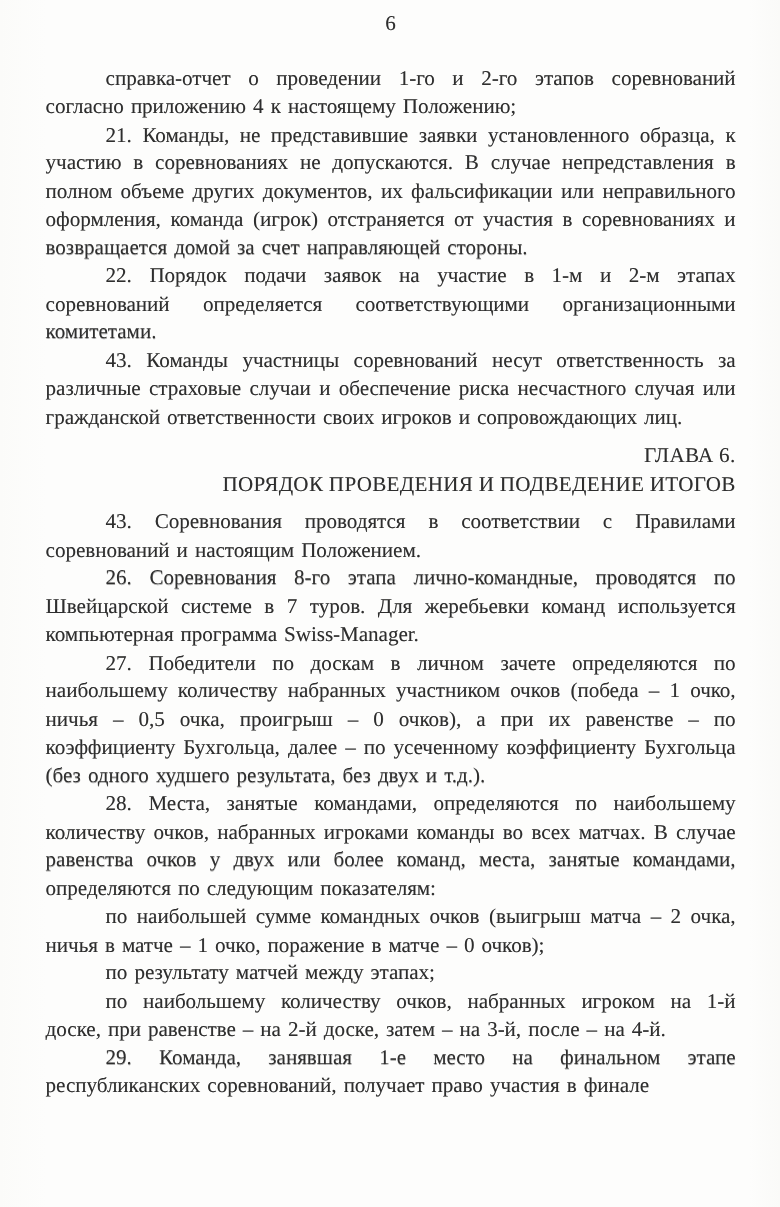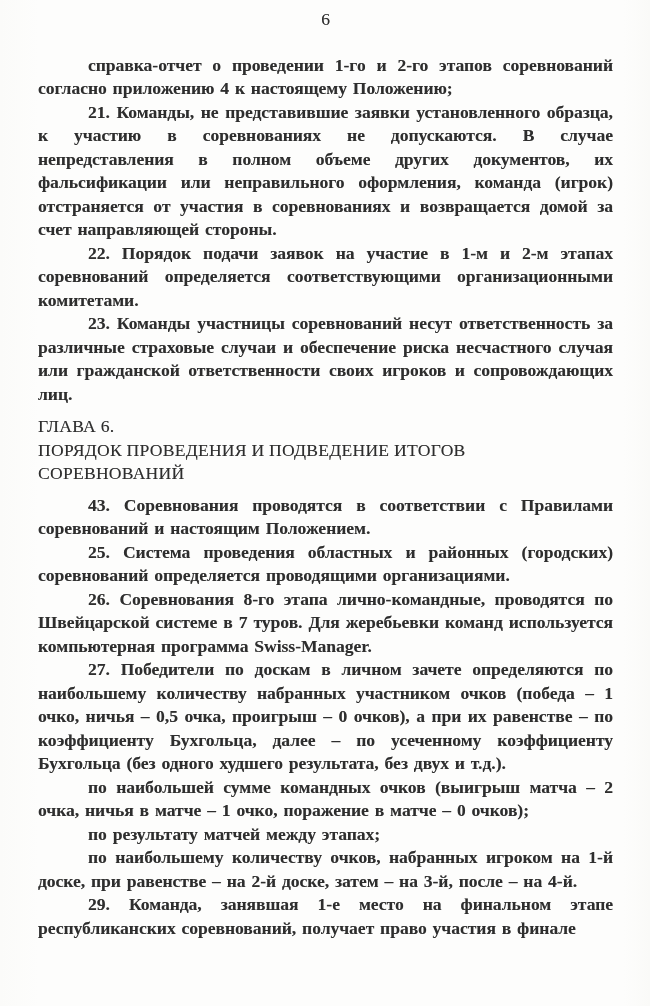--- a/index.html
+++ b/index.html
@@ -25,50 +25,48 @@
   .page-number {
     text-align: center;
     font-size: 17.5px;
     margin: 0 0 22px 0;
   }
   .para {
     margin: 0;
     text-align: justify;
     text-indent: 50px;
     word-spacing: 1.5px;
-    font-weight: bold;
   }
   .chapter-heading {
     margin: 9px 0 8px 0;
     text-align: center;
     text-indent: 0;
   }
   .chapter-heading .heading-line {
-    text-align: left;
+    text-align: right;
     letter-spacing: 0.3px;
   }
 </style>
 </head>
 <body>
 
 <div class="page">
   <div class="page-number">6</div>
 
   <p class="para">справка-отчет о проведении 1-го и 2-го этапов соревнований согласно приложению 4 к настоящему Положению;</p>
   <p class="para">21. Команды, не представившие заявки установленного образца, к участию в соревнованиях не допускаются. В случае непредставления в полном объеме других документов, их фальсификации или неправильного оформления, команда (игрок) отстраняется от участия в соревнованиях и возвращается домой за счет направляющей стороны.</p>
   <p class="para">22. Порядок подачи заявок на участие в 1-м и 2-м этапах соревнований определяется соответствующими организационными комитетами.</p>
-  <p class="para">23. Команды участницы соревнований несут ответственность за различные страховые случаи и обеспечение риска несчастного случая или гражданской ответственности своих игроков и сопровождающих лиц.</p>
+  <p class="para">43. Команды участницы соревнований несут ответственность за различные страховые случаи и обеспечение риска несчастного случая или гражданской ответственности своих игроков и сопровождающих лиц.</p>
 
   <div class="chapter-heading">
     <div class="heading-line">ГЛАВА 6.</div>
     <div class="heading-line">ПОРЯДОК ПРОВЕДЕНИЯ И ПОДВЕДЕНИЕ ИТОГОВ</div>
-    <div class="heading-line">СОРЕВНОВАНИЙ</div>
   </div>
 
   <p class="para">43. Соревнования проводятся в соответствии с Правилами соревнований и настоящим Положением.</p>
-  <p class="para">25. Система проведения областных и районных (городских) соревнований определяется проводящими организациями.</p>
   <p class="para">26. Соревнования 8-го этапа лично-командные, проводятся по Швейцарской системе в 7 туров. Для жеребьевки команд используется компьютерная программа Swiss-Manager.</p>
   <p class="para">27. Победители по доскам в личном зачете определяются по наибольшему количеству набранных участником очков (победа – 1 очко, ничья – 0,5 очка, проигрыш – 0 очков), а при их равенстве – по коэффициенту Бухгольца, далее – по усеченному коэффициенту Бухгольца (без одного худшего результата, без двух и т.д.).</p>
+  <p class="para">28. Места, занятые командами, определяются по наибольшему количеству очков, набранных игроками команды во всех матчах. В случае равенства очков у двух или более команд, места, занятые командами, определяются по следующим показателям:</p>
   <p class="para">по наибольшей сумме командных очков (выигрыш матча – 2 очка, ничья в матче – 1 очко, поражение в матче – 0 очков);</p>
   <p class="para">по результату матчей между этапах;</p>
   <p class="para">по наибольшему количеству очков, набранных игроком на 1-й доске, при равенстве – на 2-й доске, затем – на 3-й, после – на 4-й.</p>
   <p class="para">29. Команда, занявшая 1-е место на финальном этапе республиканских соревнований, получает право участия в финале</p>
 </div>
 
 </body></html>

